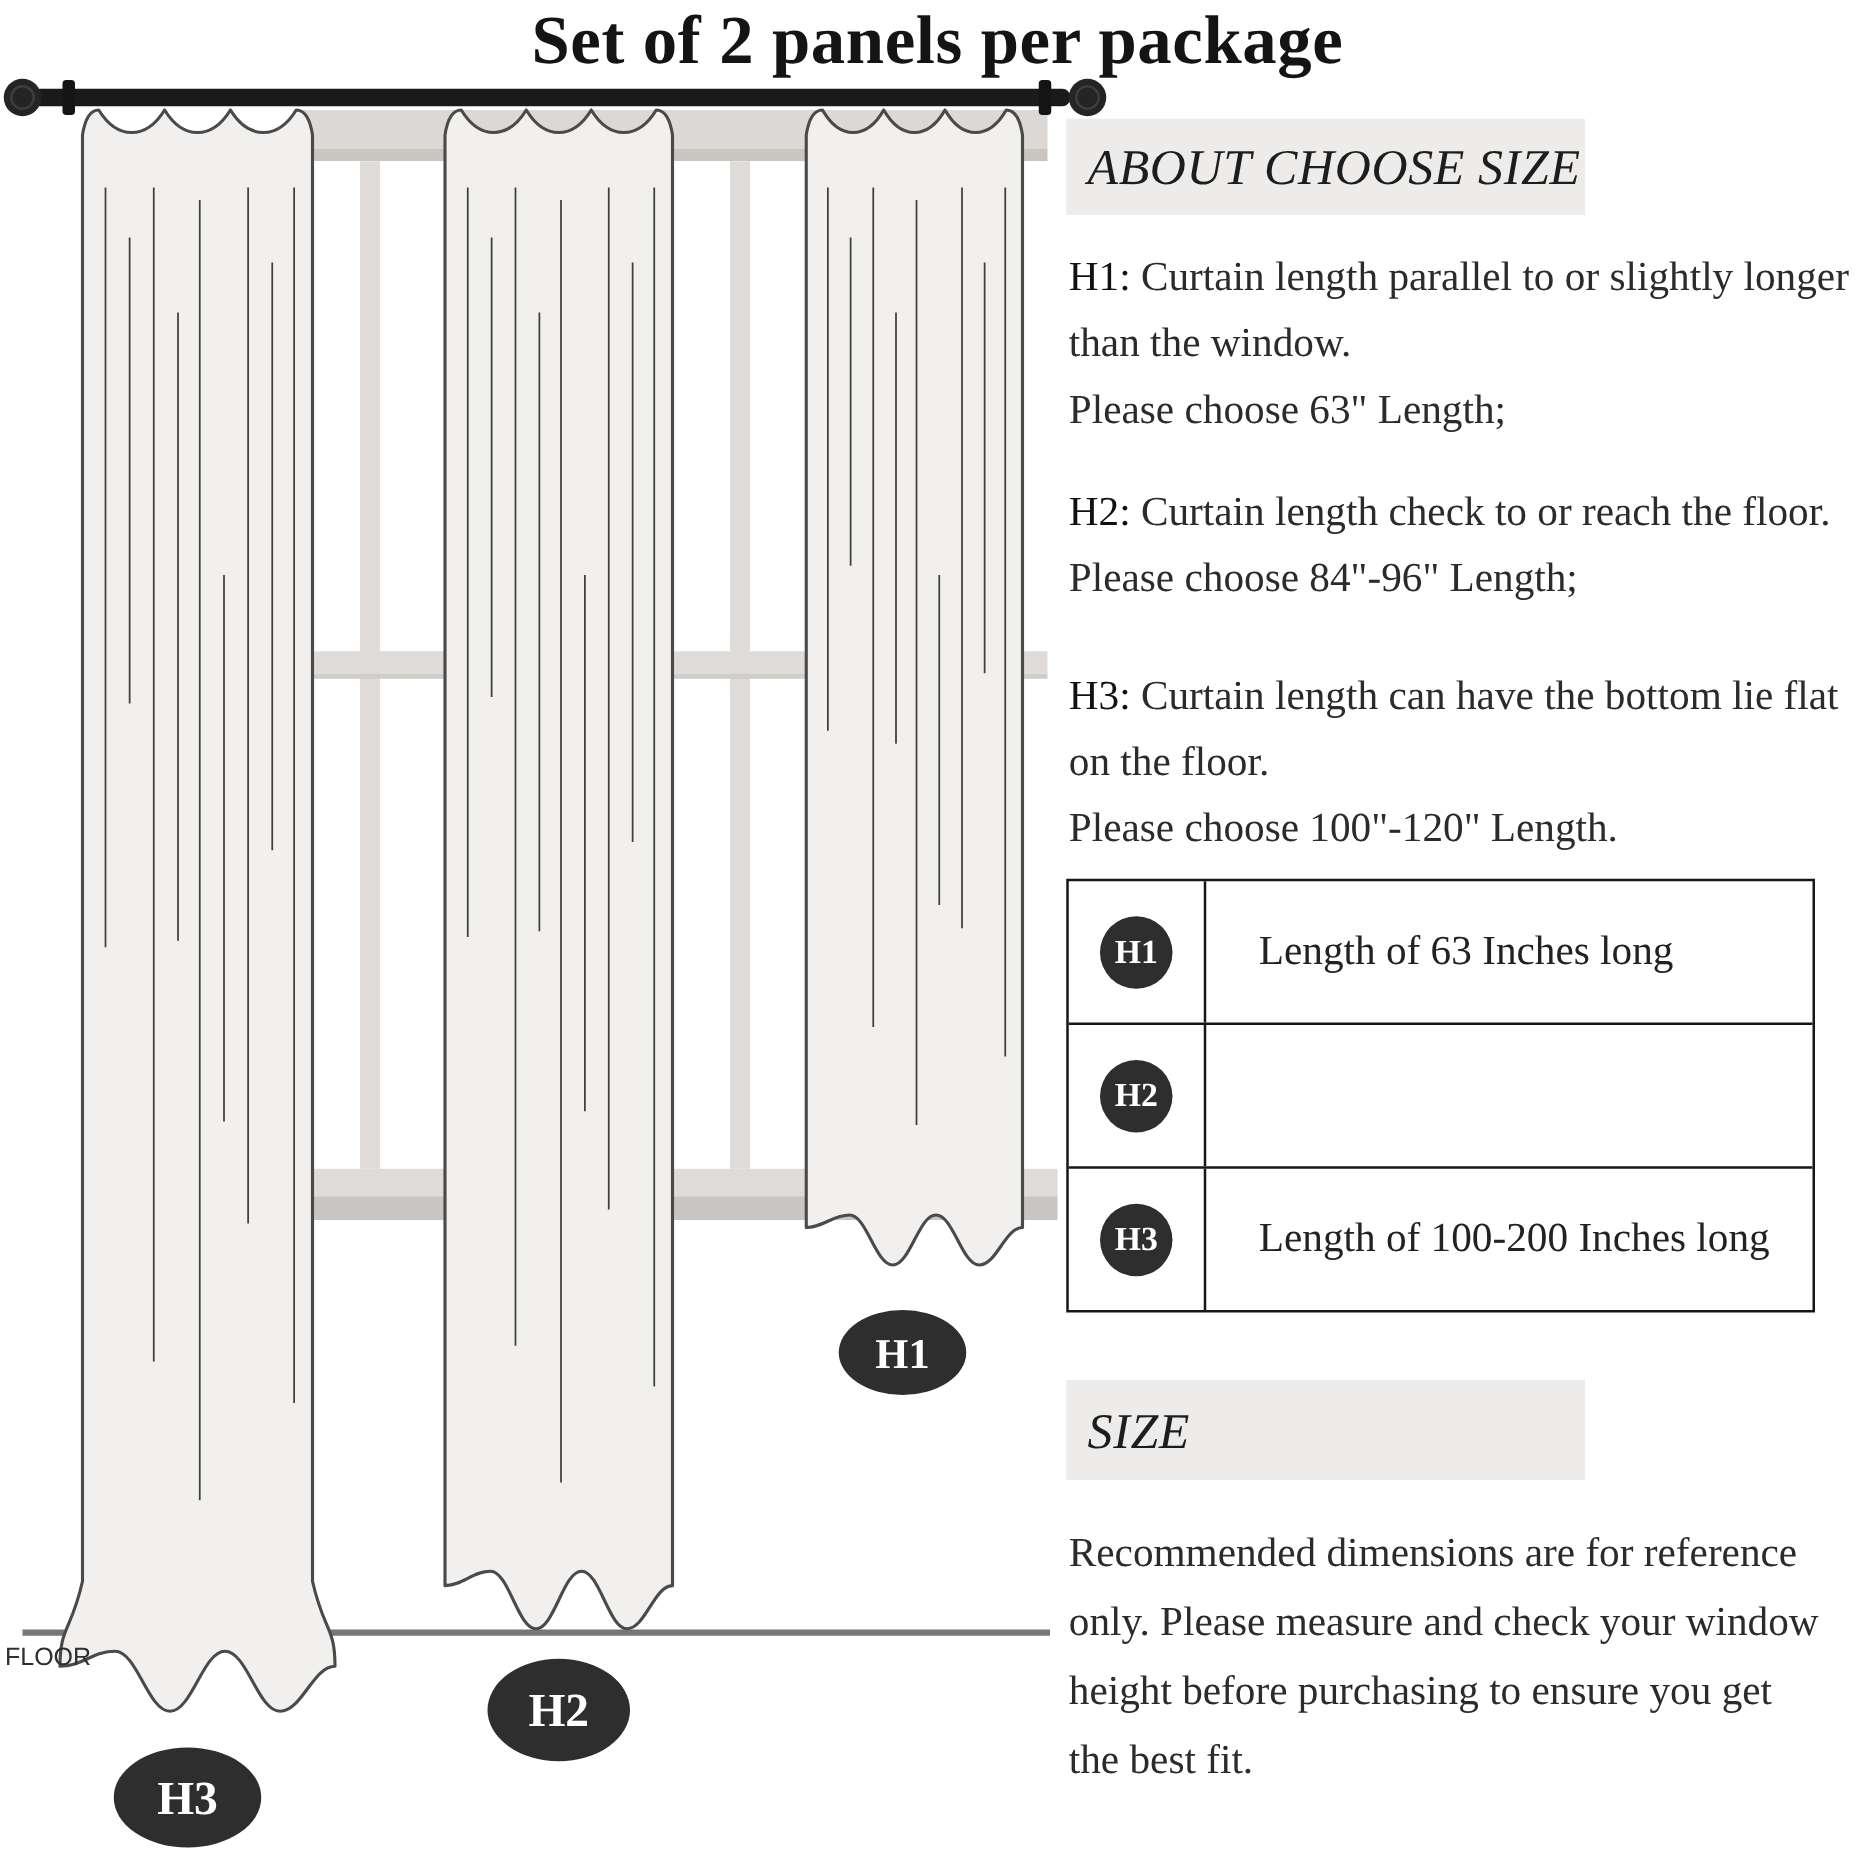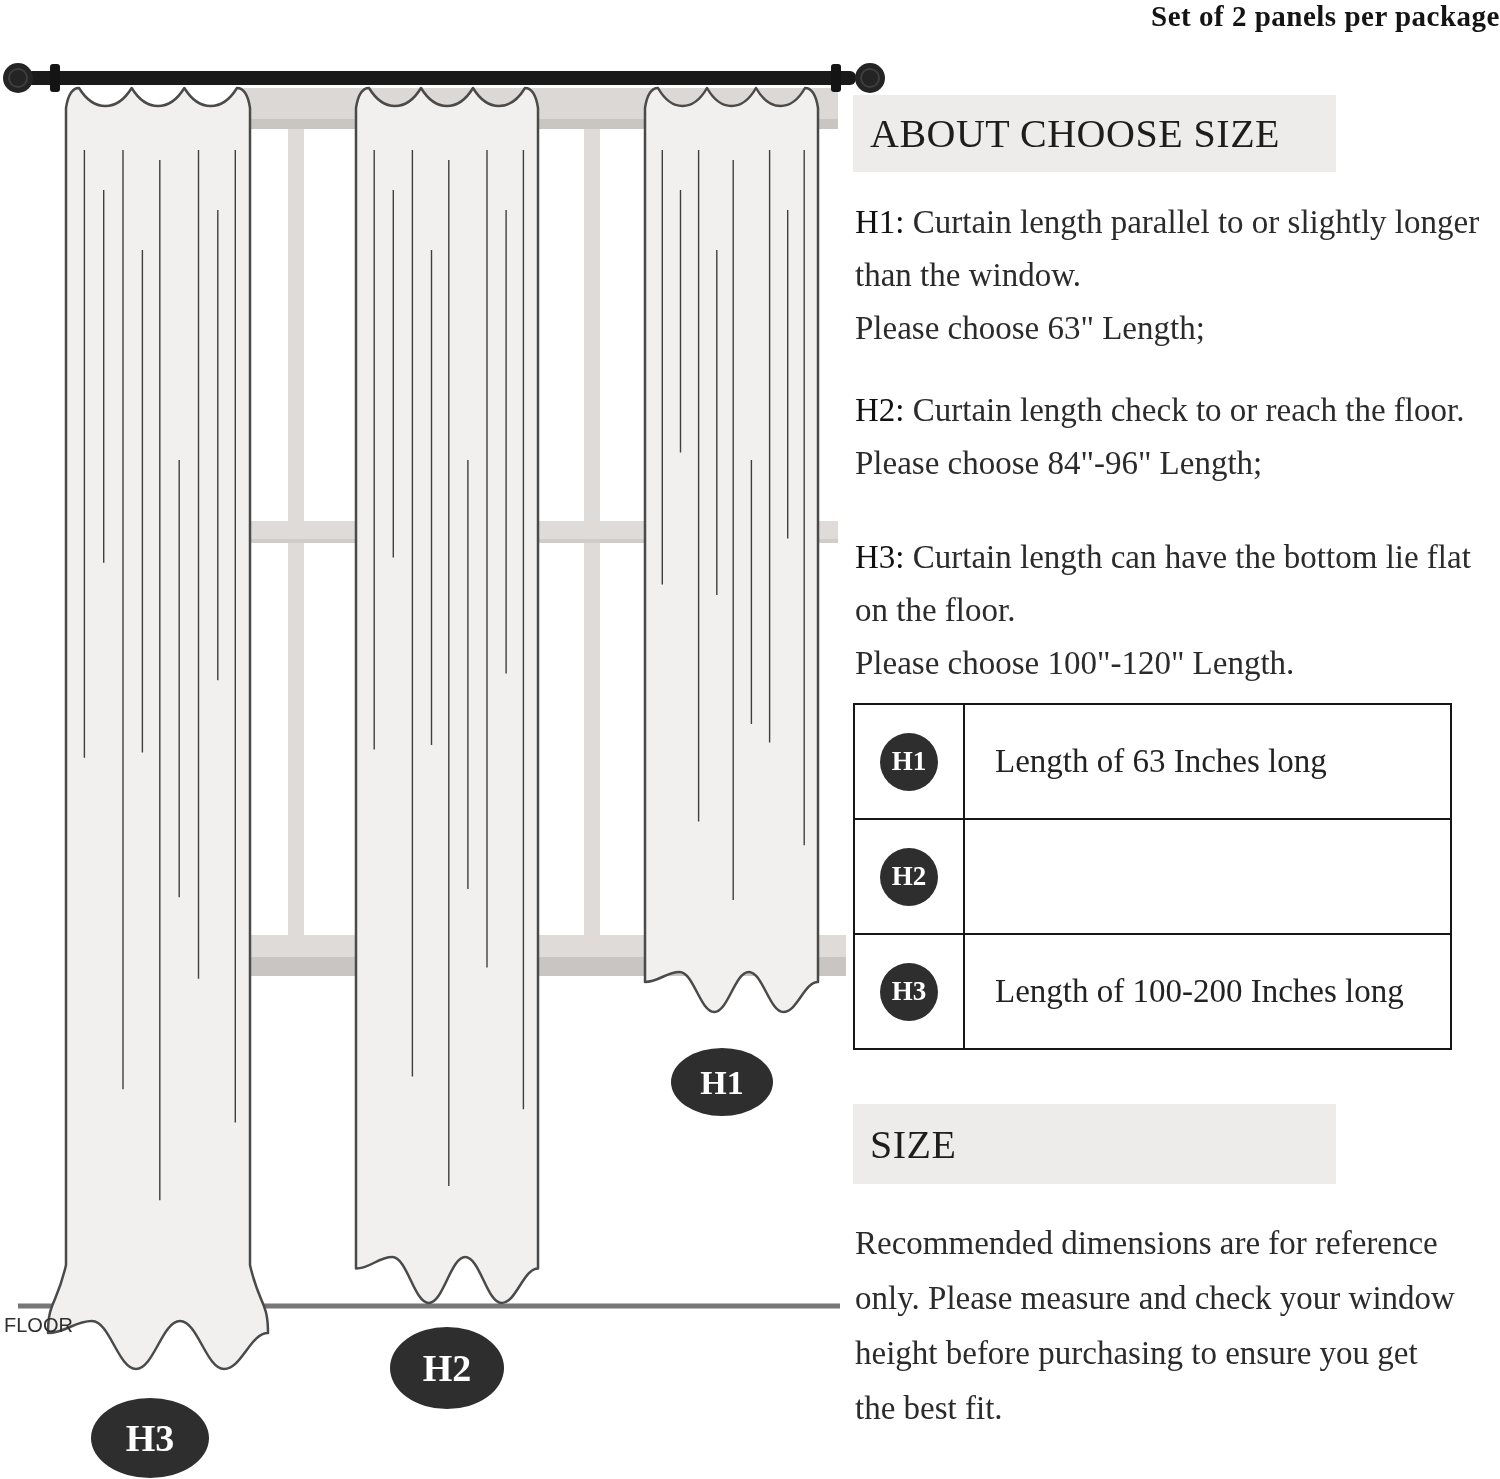--- a/index.html
+++ b/index.html
@@ -1,31 +1,31 @@
 <!DOCTYPE html>
 <html><head>
 <meta charset="utf-8">
 <style>
   html,body { margin:0; padding:0; background:#ffffff; }
   .canvas {
     position:relative; width:1500px; height:1479px; overflow:hidden;
     background:#ffffff; font-family:"Liberation Serif", serif; color:#2b2b2b;
   }
   .title {
-    position:absolute; top:0px; left:0; width:100%; text-align:right;
-    font-size:29px; font-weight:bold; color:#141414; letter-spacing:0.5px;
+    position:absolute; top:0px; left:0; width:100%; text-align:center;
+    font-size:55px; font-weight:bold; color:#141414; letter-spacing:0.5px;
   }
   #illus { position:absolute; left:0; top:0; }
 
   .right { position:absolute; left:853px; top:0; width:740px; }
 
   .hbox {
-    position:absolute; left:0; width:483px; background:#edecea; color:#1d1d1d;
+    position:absolute; left:0; width:415px; background:#edecea; color:#1d1d1d;
     font-size:40px; padding-left:17px; display:flex; align-items:center;
-    box-sizing:border-box; letter-spacing:0.5px;
+    box-sizing:border-box; letter-spacing:0.5px;font-style:italic;
   }
   #about-box { top:95px; height:77px; }
   #note-box  { top:1104px; height:80px; }
 
   .para { position:absolute; left:2px; width:740px; font-size:33px; line-height:53px; color:#2b2b2b; }
   #p1 { top:196px; } #p2 { top:384px; } #p3 { top:531px; }
   .lbl { font-weight:normal; color:#111; }
   .line { display:block; white-space:nowrap; }
 
   .size-table {
@@ -33,21 +33,21 @@
     border:2px solid #161616; box-sizing:border-box;
     display:flex; flex-direction:column; background:#fff;
   }
   .trow { flex:1; display:flex; border-bottom:2px solid #161616; min-height:0; }
   .trow:last-child { border-bottom:none; }
   .tbadge-cell { width:108px; border-right:2px solid #161616; display:flex; align-items:center; justify-content:center; }
   .tbadge {
     width:58px; height:58px; border-radius:50%; background:#2e2e2e; color:#ffffff;
     font-size:27px; font-weight:bold; display:flex; align-items:center; justify-content:center;
   }
-  .ttext { flex:1; display:flex; align-items:center; padding-left:30px; font-size:33px; color:#222; white-space:nowrap;border-radius:13px; }
+  .ttext { flex:1; display:flex; align-items:center; padding-left:42px; font-size:33px; color:#222; white-space:nowrap;border-radius:13px; }
 
   .note-body { position:absolute; top:1216px; left:2px; width:740px; font-size:33px; line-height:55px; color:#2b2b2b; }
 </style>
 </head>
 <body>
 
 <div class="canvas">
 
   <div class="title">Set of 2 panels per package</div>
 

